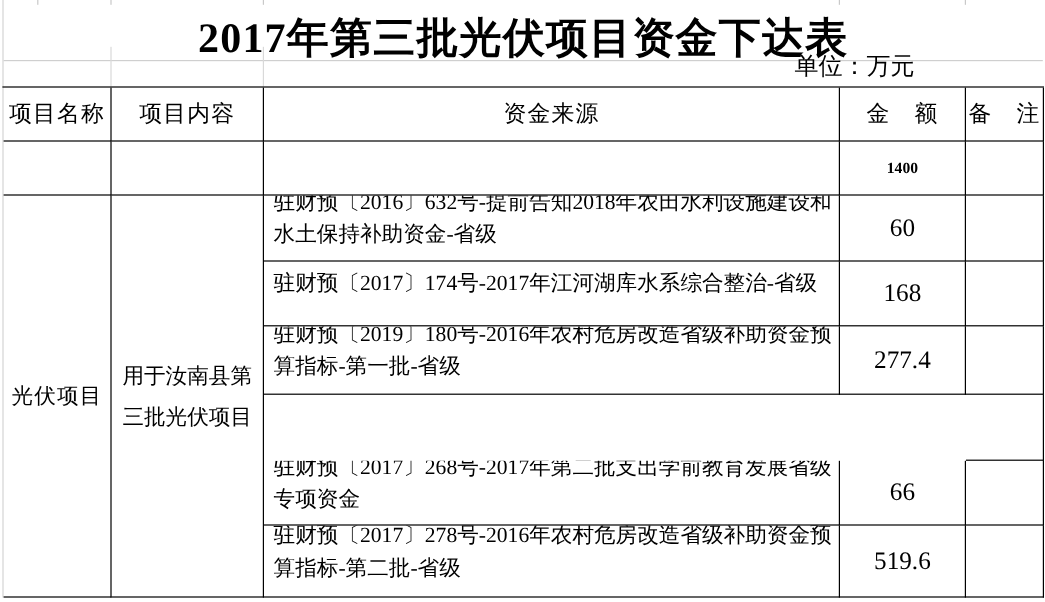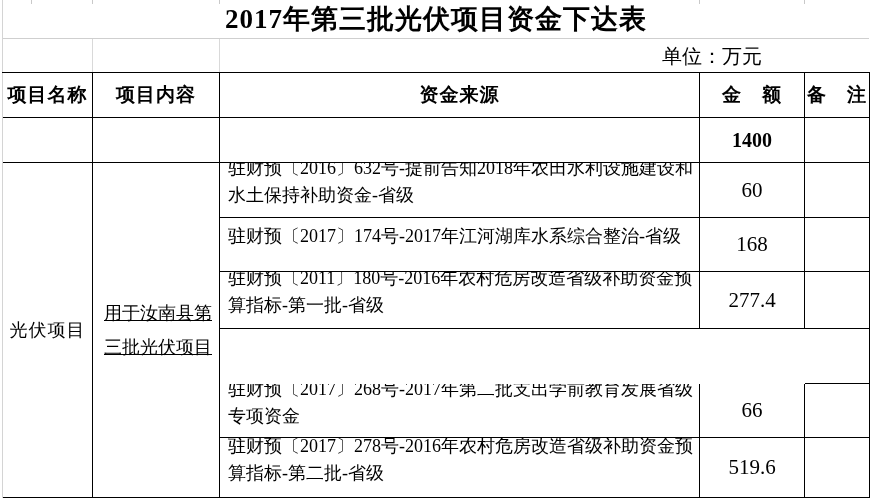--- a/index.html
+++ b/index.html
@@ -2,24 +2,24 @@
 <html><head>
 <meta charset="utf-8">
 <style>
   html,body{margin:0;padding:0;background:#fff;}
   #screen{
     position:relative;width:871px;height:502px;background:#ffffff;overflow:hidden;
     font-family:"Liberation Serif","DejaVu Serif",serif;color:#000;
   }
   
   .title-row{
-    position:absolute;left:3px;top:0;width:866px;height:38px;
+    position:absolute;left:3px;top:12px;width:866px;height:38px;
     border-bottom:1px solid #cfcfcf;
     display:flex;align-items:center;justify-content:center;
-    font-size:27px;font-weight:bold;letter-spacing:1px;white-space:nowrap;font-family:Liberation Serif, serif;
+    font-size:35px;font-weight:bold;letter-spacing:1px;white-space:nowrap;font-family:Liberation Serif, serif;
   }
   
   .unit-row{position:absolute;left:3px;top:39px;width:866px;height:33px;}
   .unit-label{
     position:absolute;left:659px;top:0;height:33px;line-height:34px;
     font-size:20px;white-space:nowrap;
   }
   .unit-sep{position:absolute;top:0;width:1px;height:33px;background:#d9d9d9;}
   
   .left-gridline{position:absolute;left:2px;top:0;width:1px;height:498px;background:#d4d4d4;}
@@ -30,26 +30,26 @@
     position:absolute;left:3px;top:73px;
     display:grid;
     grid-template-columns:90px 127px 480px 105px 65px;
     grid-template-rows:45px 45px 55px 54px 57px 55px 54px 60px;
   }
   .cell{
     box-sizing:border-box;border-right:1px solid #000;border-bottom:1px solid #000;
     display:flex;align-items:center;justify-content:center;
     font-size:18px;overflow:hidden;
   }
-  .head{font-weight:bold;font-size:19px;letter-spacing:1px;white-space:nowrap;}
+  .head{font-weight:normal;font-size:19px;letter-spacing:1px;white-space:nowrap;}
   .src{justify-content:flex-start;padding:0 6px 16px 8px;}
   .src span{display:block;line-height:27px;word-break:break-all;text-align:left;}
   .amt{font-size:21px;}
-  .amt-bold{font-weight:bold;font-size:20px;}
-  .content-span{display:block;width:112px;line-height:34px;word-break:break-all;text-align:right;text-decoration:underline;}
+  .amt-bold{font-weight:bold;font-size:13px;}
+  .content-span{display:block;width:112px;line-height:34px;word-break:break-all;text-align:center;}
   .pname{letter-spacing:1px;white-space:nowrap;}
 </style>
 </head>
 <body>
 
 <div id="screen">
 
   <div class="left-gridline"></div>
   <div class="top-tick" style="left:31px"></div>
   <div class="top-tick" style="left:92px"></div>
@@ -92,21 +92,21 @@
     <div class="cell amt" style="grid-area:3/4">60</div>
     <div class="cell" style="grid-area:3/5"></div>
 
     <div class="cell src" style="grid-area:4/3">
         <span>驻财预〔2017〕174号-2017年江河湖库水系综合整治-省级</span>
       </div>
     <div class="cell amt" style="grid-area:4/4">168</div>
     <div class="cell" style="grid-area:4/5"></div>
 
     <div class="cell src" style="grid-area:5/3">
-        <span>驻财预〔2011〕180号-2016年农村危房改造省级补助资金预算指标-第一批-省级</span>
+        <span>驻财预〔2019〕180号-2016年农村危房改造省级补助资金预算指标-第一批-省级</span>
       </div>
     <div class="cell amt" style="grid-area:5/4">277.4</div>
     <div class="cell" style="grid-area:5/5"></div>
 
     <div class="cell" style="grid-area:6/5"></div>
 
     <div class="cell src" style="grid-area:7/3">
         <span>驻财预〔2017〕268号-2017年第二批支出学前教育发展省级专项资金</span>
       </div>
     <div class="cell amt" style="grid-area:7/4">66</div>

